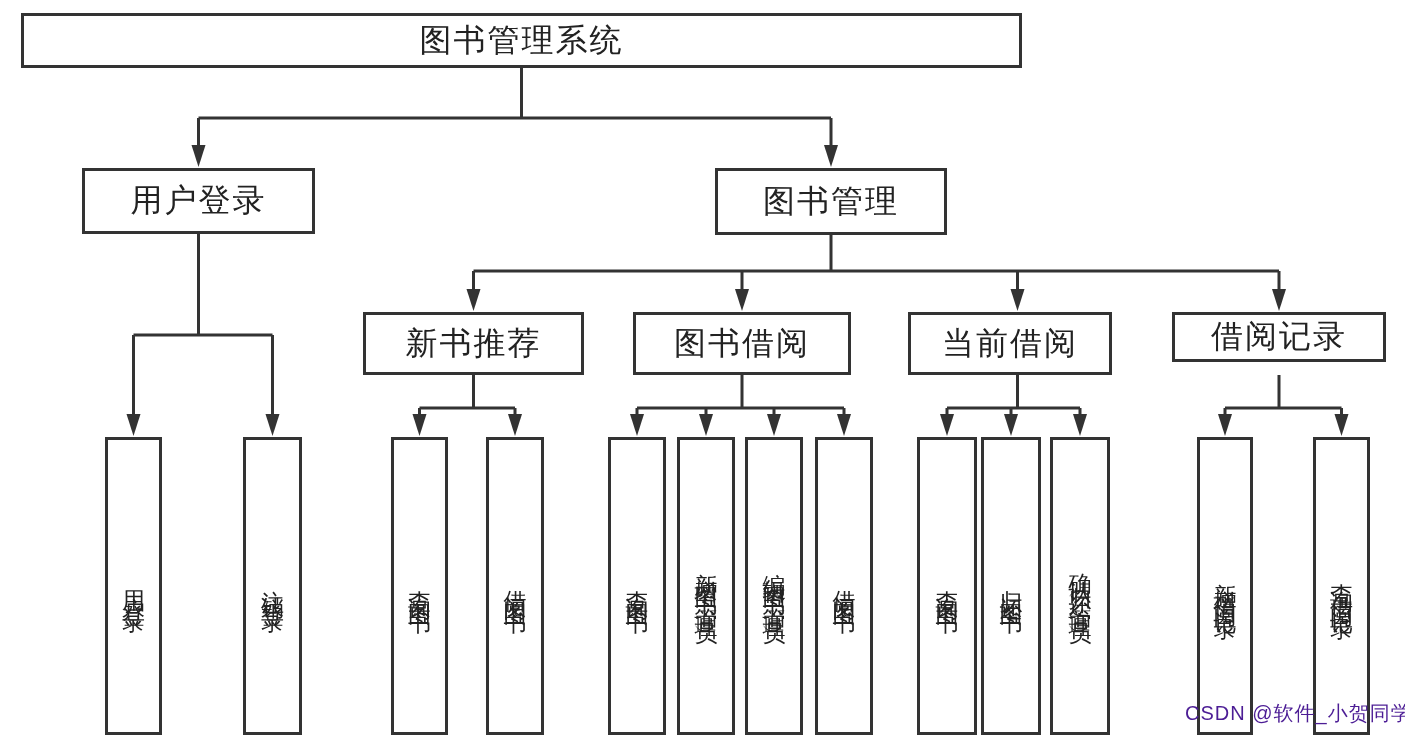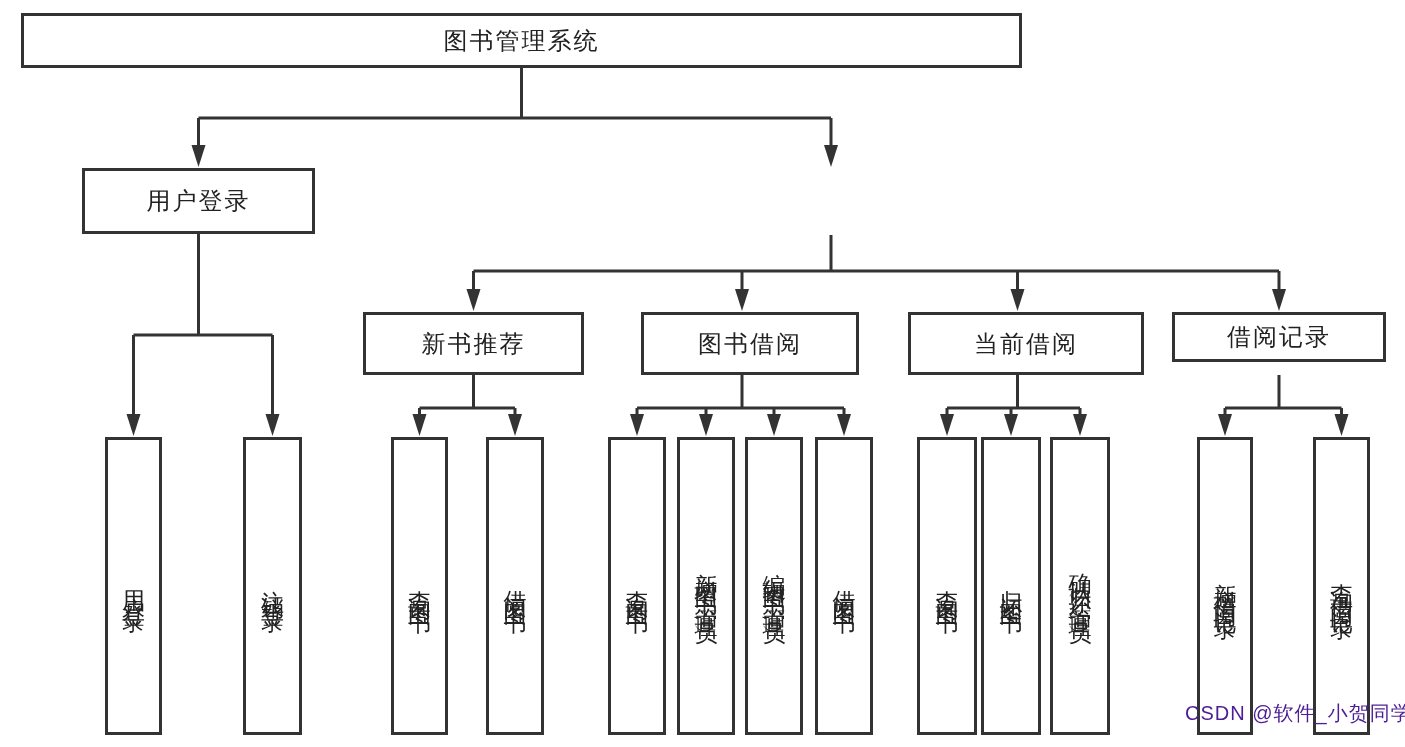--- a/index.html
+++ b/index.html
@@ -14,30 +14,30 @@
   }
   svg.wires { position: absolute; left: 0; top: 0; width: 1405px; height: 747px; }
   .box {
     position: absolute;
     box-sizing: border-box;
     border: 3px solid #333333;
     background: #ffffff;
     display: flex;
     align-items: center;
     justify-content: center;
-    font-size: 24px;
+    font-size: 32px;
     letter-spacing: 2px;
     white-space: nowrap;
   }
   .root  { left: 21px;  top: 13px;  width: 1001px; height: 55px; }
   .l2a   { left: 82px;  top: 168px; width: 233px;  height: 66px; }
   .l2b   { left: 715px; top: 168px; width: 232px;  height: 67px; }
   .l3a   { left: 363px; top: 312px; width: 221px;  height: 63px; font-family: Liberation Serif, serif; }
-  .l3b   { left: 633px; top: 312px; width: 218px;  height: 63px; margin-left: 8px; }
-  .l3c   { left: 908px; top: 312px; width: 236px;  height: 63px; }
+  .l3b   { left: 633px; top: 312px; width: 218px;  height: 63px; }
+  .l3c   { left: 908px; top: 312px; width: 204px;  height: 63px; }
   .l3d   { left: 1172px;top: 312px; width: 214px;  height: 50px; }
   .leaf {
     position: absolute;
     top: 437px;
     height: 298px;
     box-sizing: border-box;
     border: 3px solid #333333;
     background: #ffffff;
     display: flex;
     align-items: center;
@@ -111,20 +111,21 @@
       <polygon points="1004,414 1018,414 1011,436"></polygon>
       <polygon points="1073,414 1087,414 1080,436"></polygon>
       <polygon points="1218,414 1232,414 1225,436"></polygon>
       <polygon points="1334.5,414 1348.5,414 1341.5,436"></polygon>
     </g>
   </svg>
 
   <div class="box root">图书管理系统</div>
 
   <div class="box l2a">用户登录</div>
+  <div class="box l2b">图书管理</div>
 
   <div class="box l3a">新书推荐</div>
   <div class="box l3b">图书借阅</div>
   <div class="box l3c">当前借阅</div>
   <div class="box l3d">借阅记录</div>
 
   <div class="leaf lf1">用户登录</div>
   <div class="leaf lf2">注销登录</div>
   <div class="leaf lf3">查询图书</div>
   <div class="leaf lf4">借阅图书</div>

